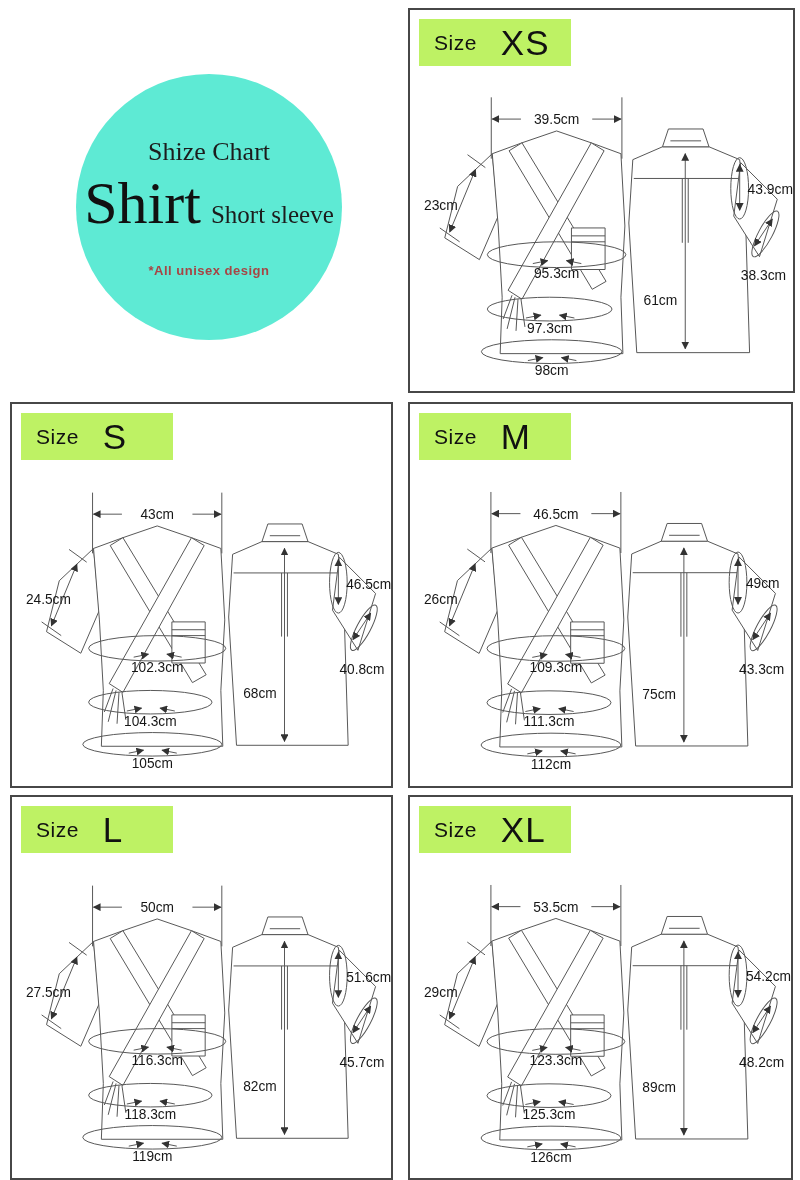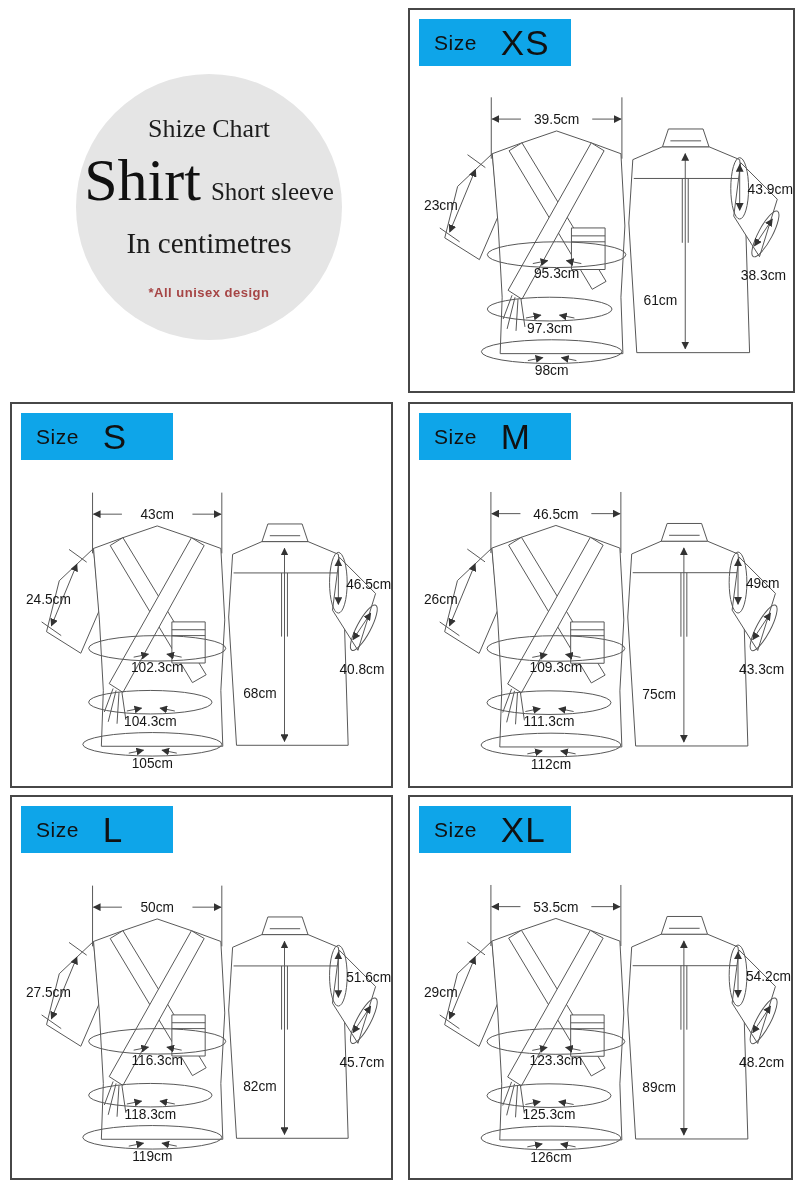--- a/index.html
+++ b/index.html
@@ -1,59 +1,58 @@
 <!DOCTYPE html>
 <html><head>
 <meta charset="utf-8">
 <style>
   html,body{margin:0;padding:0;background:#fff;}
   .stage{position:relative;width:800px;height:1180px;background:#ffffff;
          font-family:"Liberation Sans",sans-serif;overflow:hidden;}
 
   
   .badge{position:absolute;left:76px;top:74px;width:266px;height:266px;
-         border-radius:50%;background:#e5e5e5;display:flex;flex-direction:column;
+         border-radius:50%;background:#5eead4;display:flex;flex-direction:column;
          align-items:center;justify-content:center;text-align:center;}
   .badge-title{font-family:"Liberation Serif",serif;font-size:26px;color:#1c1c1c;}
   .badge-mainrow{display:flex;align-items:baseline;gap:10px;margin-top:2px;}
   .badge-product{font-family:"Liberation Serif",serif;font-size:60px;color:#111;}
   .badge-subtitle{font-family:"Liberation Serif",serif;font-size:25px;color:#1c1c1c;}
   .badge-unit{font-family:"Liberation Serif",serif;font-size:29px;color:#1c1c1c;margin-top:12px;}
   .badge-note{font-size:13px;font-weight:bold;color:#a64545;letter-spacing:.5px;margin-top:25px;}
 
   
   .panel{position:absolute;border:2px solid #474747;box-sizing:border-box;background:#fff;}
   .panel-xs{left:408px;top:8px;  width:387px;height:385px;}
   .panel-s {left:10px; top:402px;width:383px;height:386px;}
   .panel-m {left:408px;top:402px;width:385px;height:386px;}
   .panel-l {left:10px; top:795px;width:383px;height:385px;}
   .panel-xl{left:408px;top:795px;width:385px;height:385px;}
 
-  .size-tag{position:absolute;left:9px;top:9px;width:152px;height:47px;background:#0ea5e9;
+  .size-tag{position:absolute;left:9px;top:9px;width:152px;height:47px;background:#bef264;
             display:flex;align-items:center;}
   .size-word{font-size:21px;color:#111;margin-left:15px;letter-spacing:.5px;}
   .size-letter{font-size:35px;font-weight:normal;color:#111;margin-left:24px;letter-spacing:1px;}
 
   .drawing{position:absolute;left:12px;top:46px;width:100%;height:334px;}
   .drawing svg{width:100%;height:100%;display:block;}
   .drawing text{font-family:"Liberation Sans",sans-serif;font-size:14px;fill:#161616;
                 stroke:none;}
 </style>
 </head>
 <body>
 
 <div class="stage">
 
   <div class="badge">
     <div class="badge-title">Shize Chart</div>
     <div class="badge-mainrow">
       <span class="badge-product">Shirt</span>
       <span class="badge-subtitle">Short sleeve</span>
     </div>
-    <div class="badge-unit">In centimetres</div>
     <div class="badge-note">*All unisex design</div>
   </div>
 
   <section class="panel panel-xs">
     <div class="size-tag">
       <span class="size-word">Size</span>
       <span class="size-letter">XS</span>
     </div>
     <div class="drawing">
   <svg viewBox="0 0 387 330">

